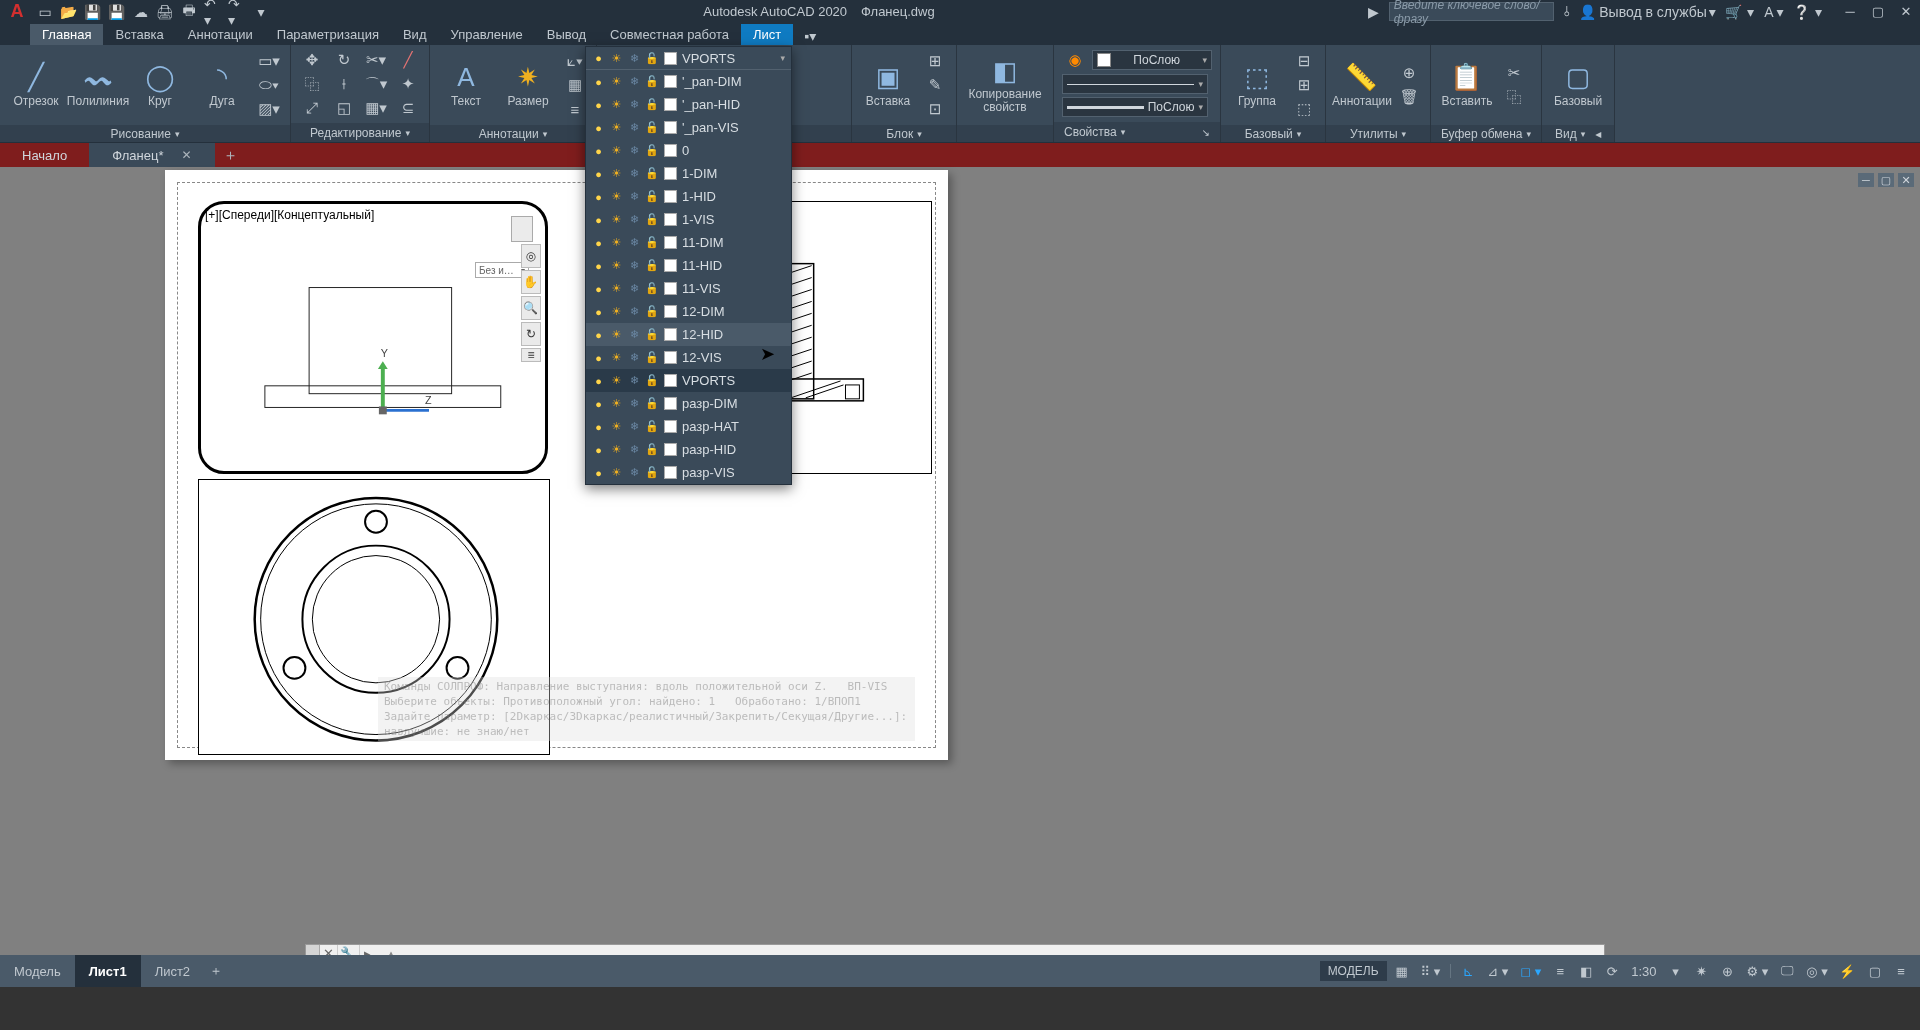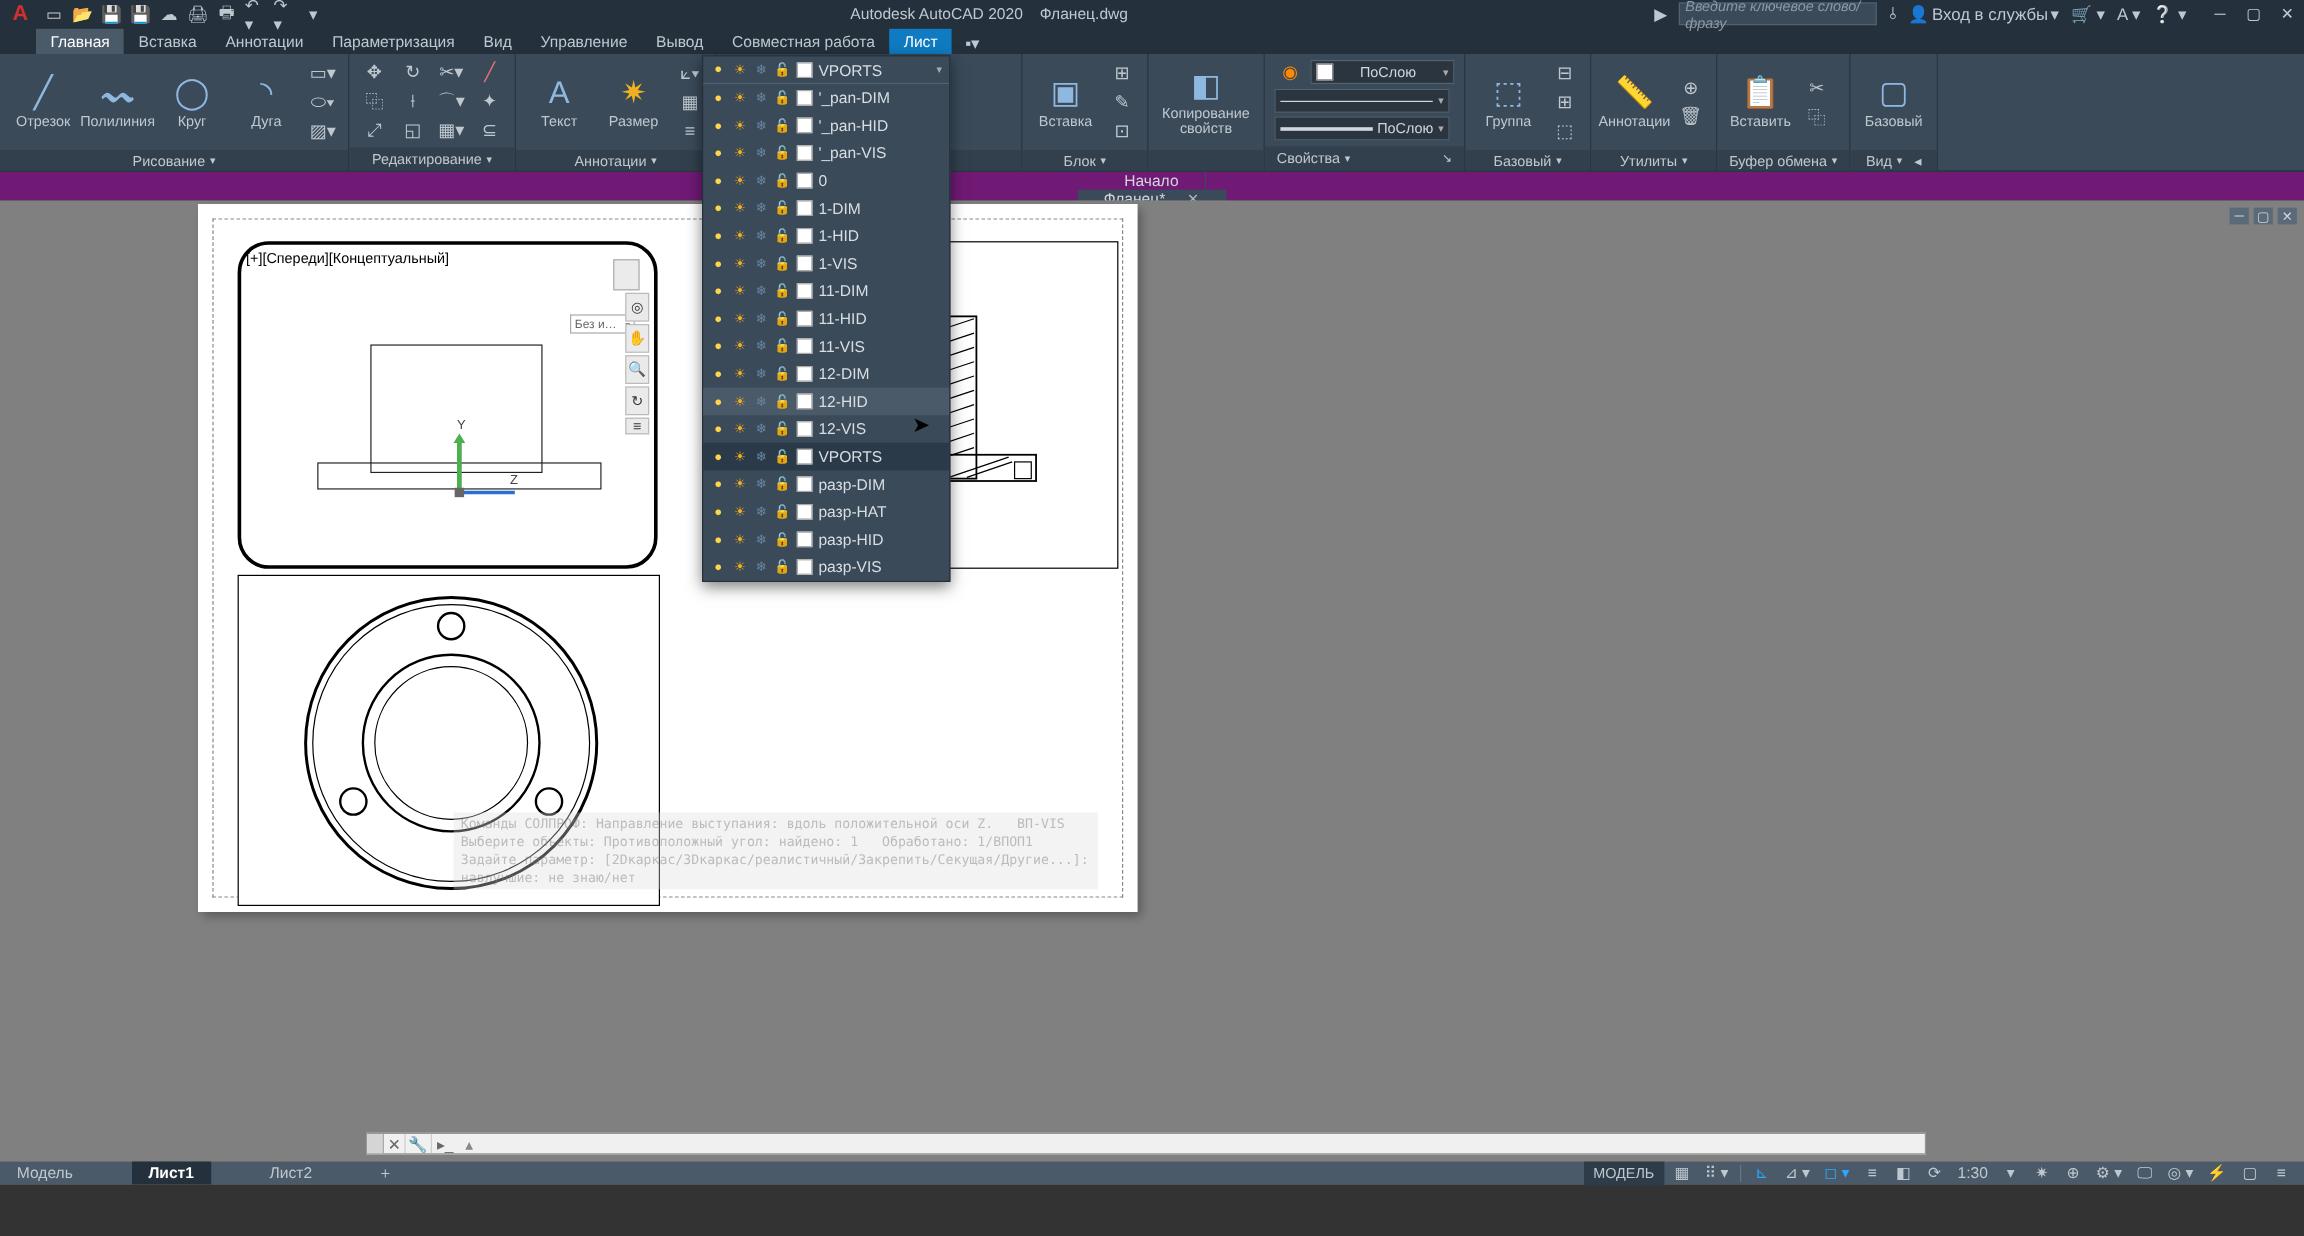--- a/index.html
+++ b/index.html
@@ -30,21 +30,21 @@
 .panel-body { flex: 1; display: flex; align-items: center; padding: 4px 8px; gap: 6px; }
 .panel-title { height: 20px; background: #32404e; color: #c0c8cf; font-size: 12px; display: flex; align-items: center; justify-content: center; gap: 4px; padding: 0 10px; cursor: pointer; }
 .bigbtn { display: flex; flex-direction: column; align-items: center; justify-content: center; width: 56px; height: 72px; cursor: pointer; color: #c0c8cf; font-size: 12px; text-align: center; }
 .bigbtn .bicon { height: 30px; display: flex; align-items: center; justify-content: center; font-size: 26px; color: #8fb8e0; }
 .bigbtn .blabel { margin-top: 2px; line-height: 13px; }
 .colbtns { display: flex; flex-direction: column; gap: 2px; }
 .smallbtn { width: 26px; height: 22px; display: flex; align-items: center; justify-content: center; color: #c0c8cf; cursor: pointer; font-size: 15px; }
 .panel-title .chev { font-size: 9px; }
 
 
-.filetabs { height: 24px; background: #701a75; display: flex; align-items: center; flex-direction: column; }
+.filetabs { height: 24px; background: #7f1d1d; display: flex; align-items: center; }
 .filetab { padding: 0 22px; height: 100%; display: flex; align-items: center; color: #d0d6dc; font-size: 13px; cursor: pointer; border-right: 1px solid #3a4a59; position: relative; }
 .filetab.active { background: #3a4a59; }
 .filetab .close { margin-left: 18px; font-size: 12px; color: #aeb6bd; }
 .filetab-add { width: 32px; display: flex; justify-content: center; align-items: center; color: #aeb6bd; cursor: pointer; font-size: 15px; }
 
 
 .workarea { position: absolute; top: 167px; bottom: 43px; left: 0; right: 0; background: #808080; }
 .paper { position: absolute; left: 165px; top: 3px; width: 783px; height: 590px; background: #fff; box-shadow: 4px 4px 8px rgba(0,0,0,0.3); }
 .paper-inner { position: absolute; inset: 12px; border: 1px dashed #888; }
 .vport { position: absolute; background: #fff; border: 3px solid #000; }
@@ -80,21 +80,21 @@
 .cmd-close { width: 18px; height: 100%; display: flex; align-items: center; justify-content: center; color: #666; cursor: pointer; border-right: 1px solid #ccc; }
 .cmd-wrench { width: 22px; height: 100%; display: flex; align-items: center; justify-content: center; color: #666; cursor: pointer; border-right: 1px solid #ccc; }
 .cmd-prompt-ic { width: 22px; display: flex; justify-content: center; color: #666; }
 .cmd-input { flex: 1; color: #888; font-style: italic; font-size: 12px; padding-left: 4px; }
 .cmd-arrow { width: 18px; color: #888; display: flex; justify-content: center; cursor: pointer; }
 
 
 .cmd-hist { position: absolute; left: 200px; bottom: 6px; right: 20px; font-size: 11px; color: rgba(120,120,120,0.45); line-height: 15px; font-family: Consolas, monospace; background: rgba(220,220,220,0.35); padding: 2px 6px; }
 
 
-.bottomtabs { position: absolute; bottom: 0; left: 0; right: 0; height: 19px; background: #4a5a69; display: flex; align-items: center; gap: 35px; }
+.bottomtabs { position: absolute; bottom: 0; left: 0; right: 0; height: 32px; background: #4a5a69; display: flex; align-items: center; }
 .btab { padding: 0 14px; height: 100%; display: flex; align-items: center; cursor: pointer; font-size: 13px; color: #c0c8cf; }
 .btab.active { background: #24303c; color: #fff; font-weight: 600; }
 .btab-add { width: 24px; display: flex; justify-content: center; color: #c0c8cf; cursor: pointer; }
 .status-right { margin-left: auto; display: flex; align-items: center; gap: 4px; padding-right: 8px; }
 .st-btn { height: 20px; min-width: 22px; padding: 0 4px; display: flex; align-items: center; justify-content: center; color: #c0c8cf; cursor: pointer; font-size: 13px; }
 .st-btn.active { color: #2aa7ff; }
 .st-sep { width: 1px; height: 14px; background: #657582; margin: 0 2px; }
 .st-model { background: #2e3c4a; padding: 0 8px; font-size: 12px; }
 
 
@@ -124,21 +124,21 @@
     <span class="qat-icon">▾</span>
   </div>
   <div class="title-center">
     <span>Autodesk AutoCAD 2020</span>
     <span>Фланец.dwg</span>
   </div>
   <div class="title-right">
     <span class="title-icon">▶</span>
     <div class="searchbox">Введите ключевое слово/фразу</div>
     <span class="title-icon">⫰</span>
-    <span class="title-icon">👤 <span>Вход в службы</span> ▾</span>
+    <span class="title-icon">👤 <span>Вывод в службы</span> ▾</span>
     <span class="title-icon">🛒 ▾</span>
     <span class="title-icon">A ▾</span>
     <span class="title-icon">❔ ▾</span>
     <div class="winbtns">
       <span class="winbtn">─</span>
       <span class="winbtn">▢</span>
       <span class="winbtn">✕</span>
     </div>
   </div>
 </div>

